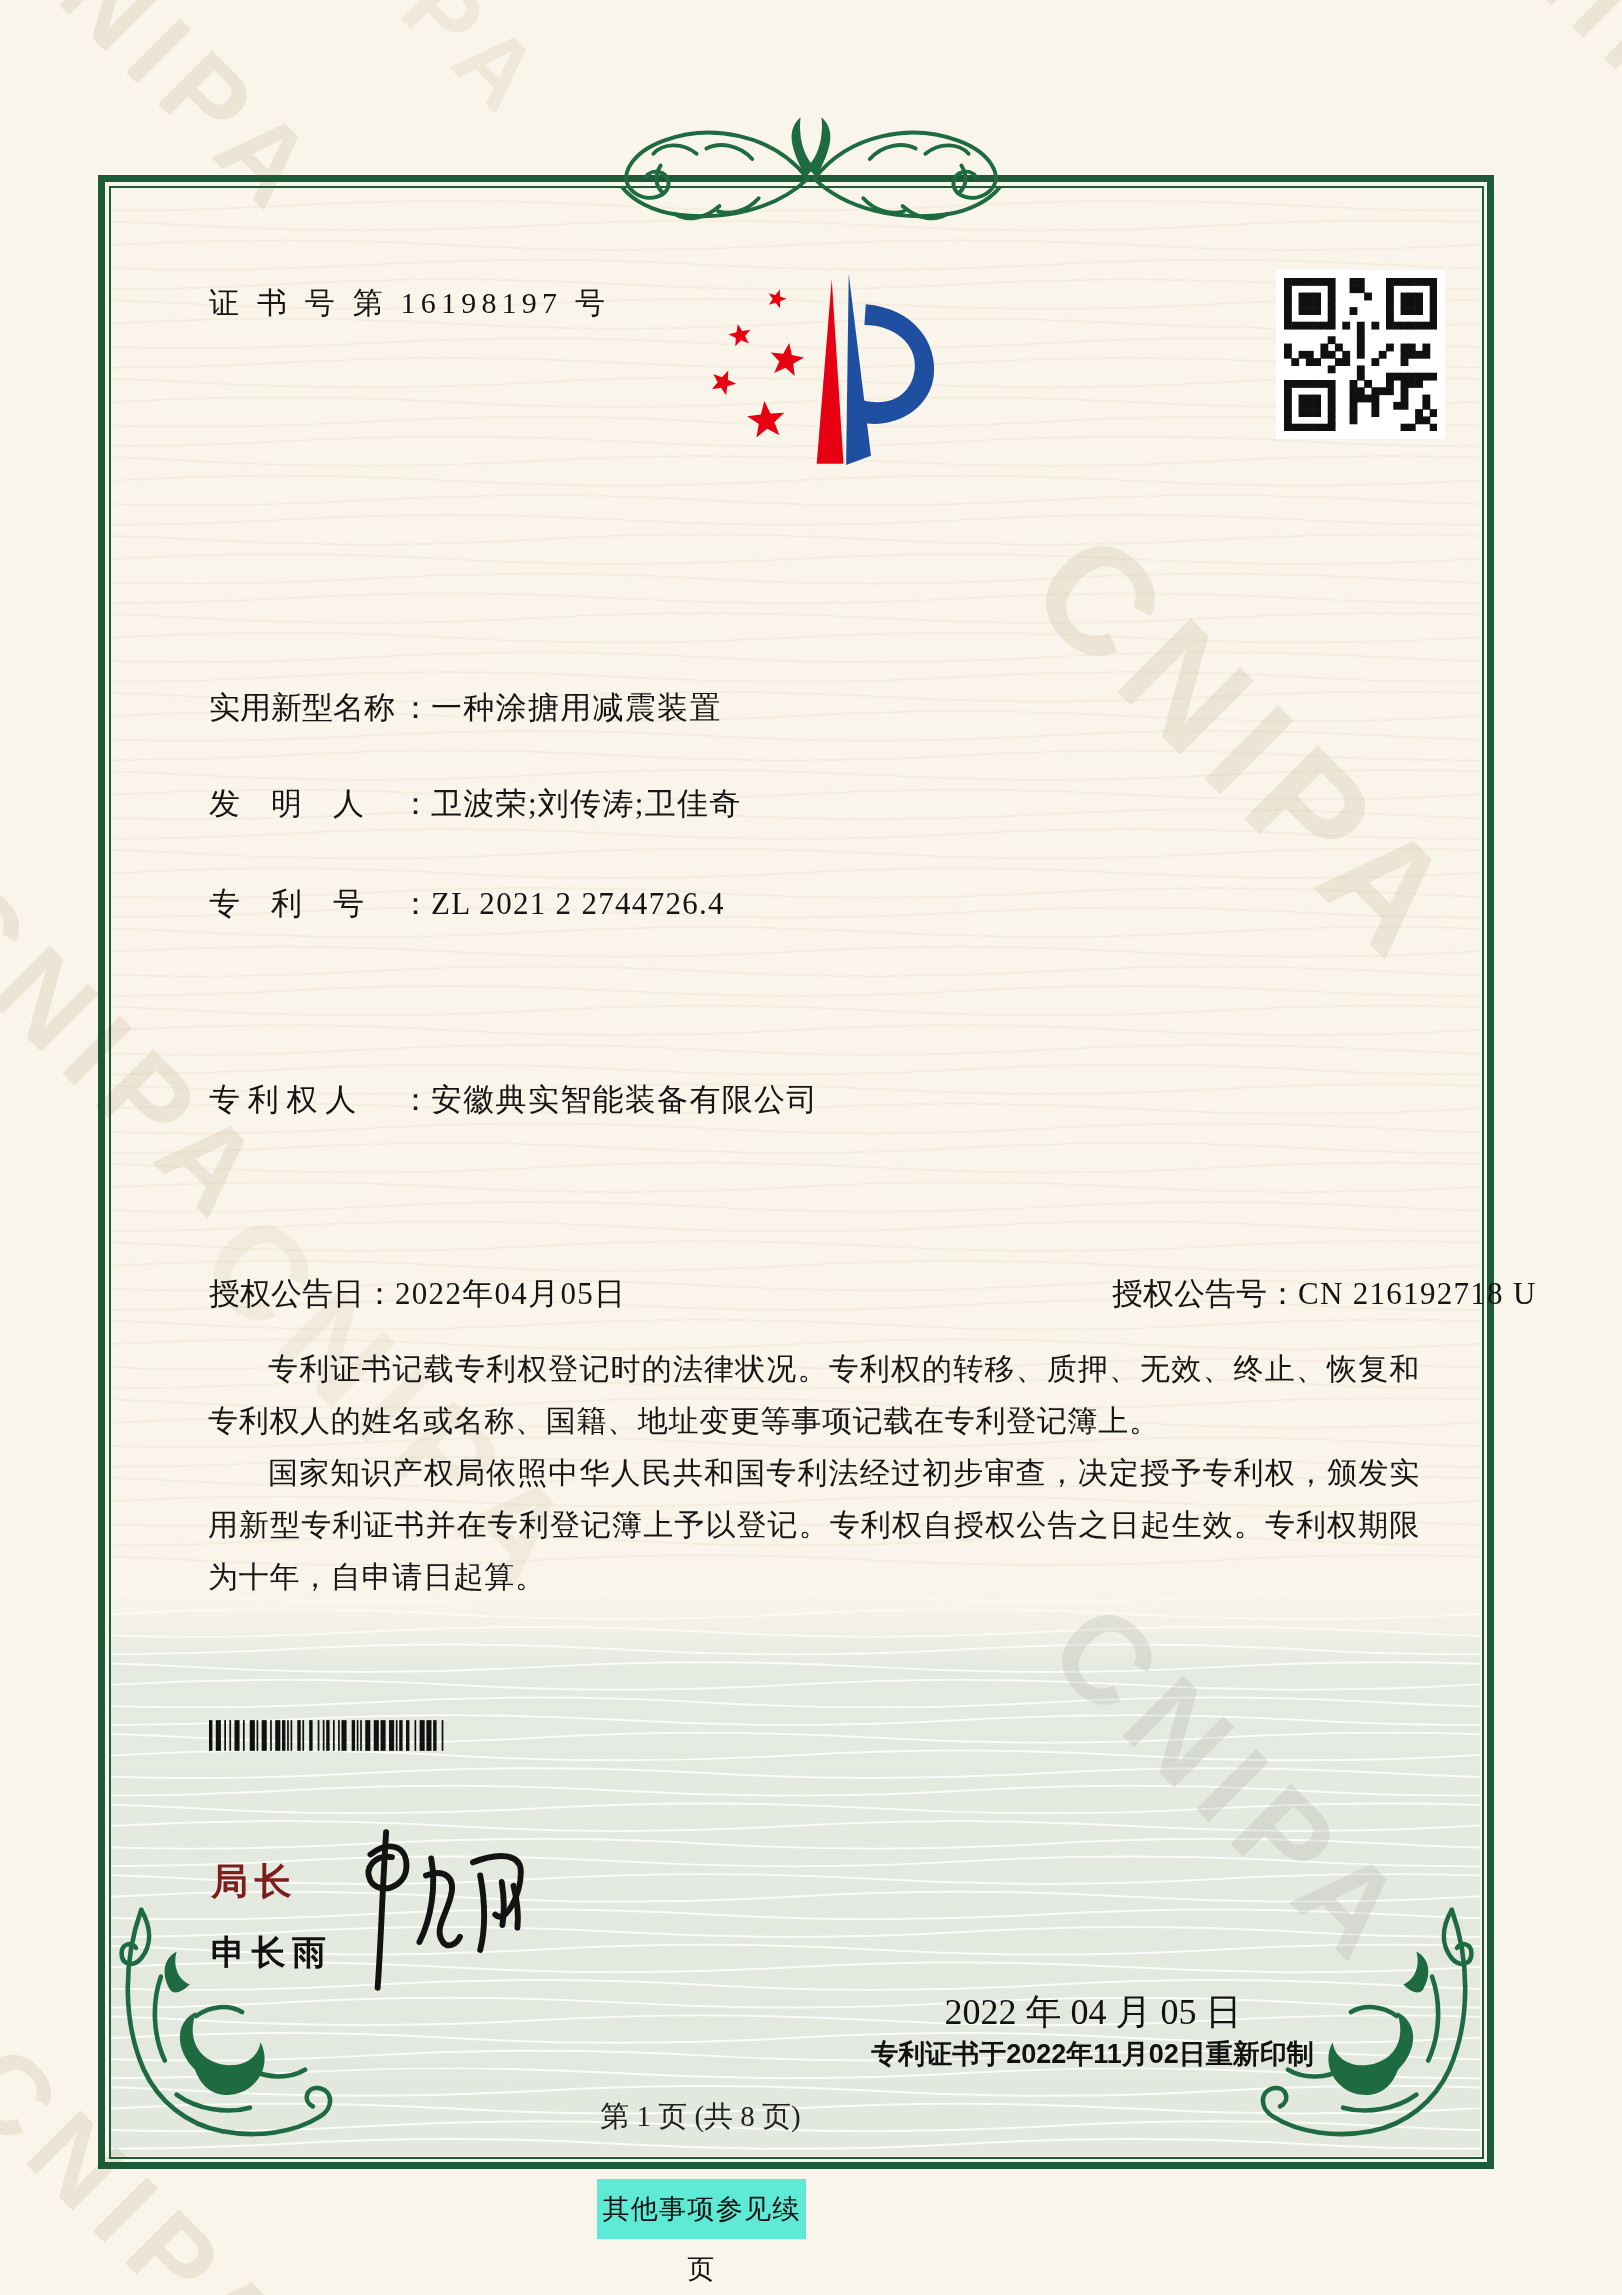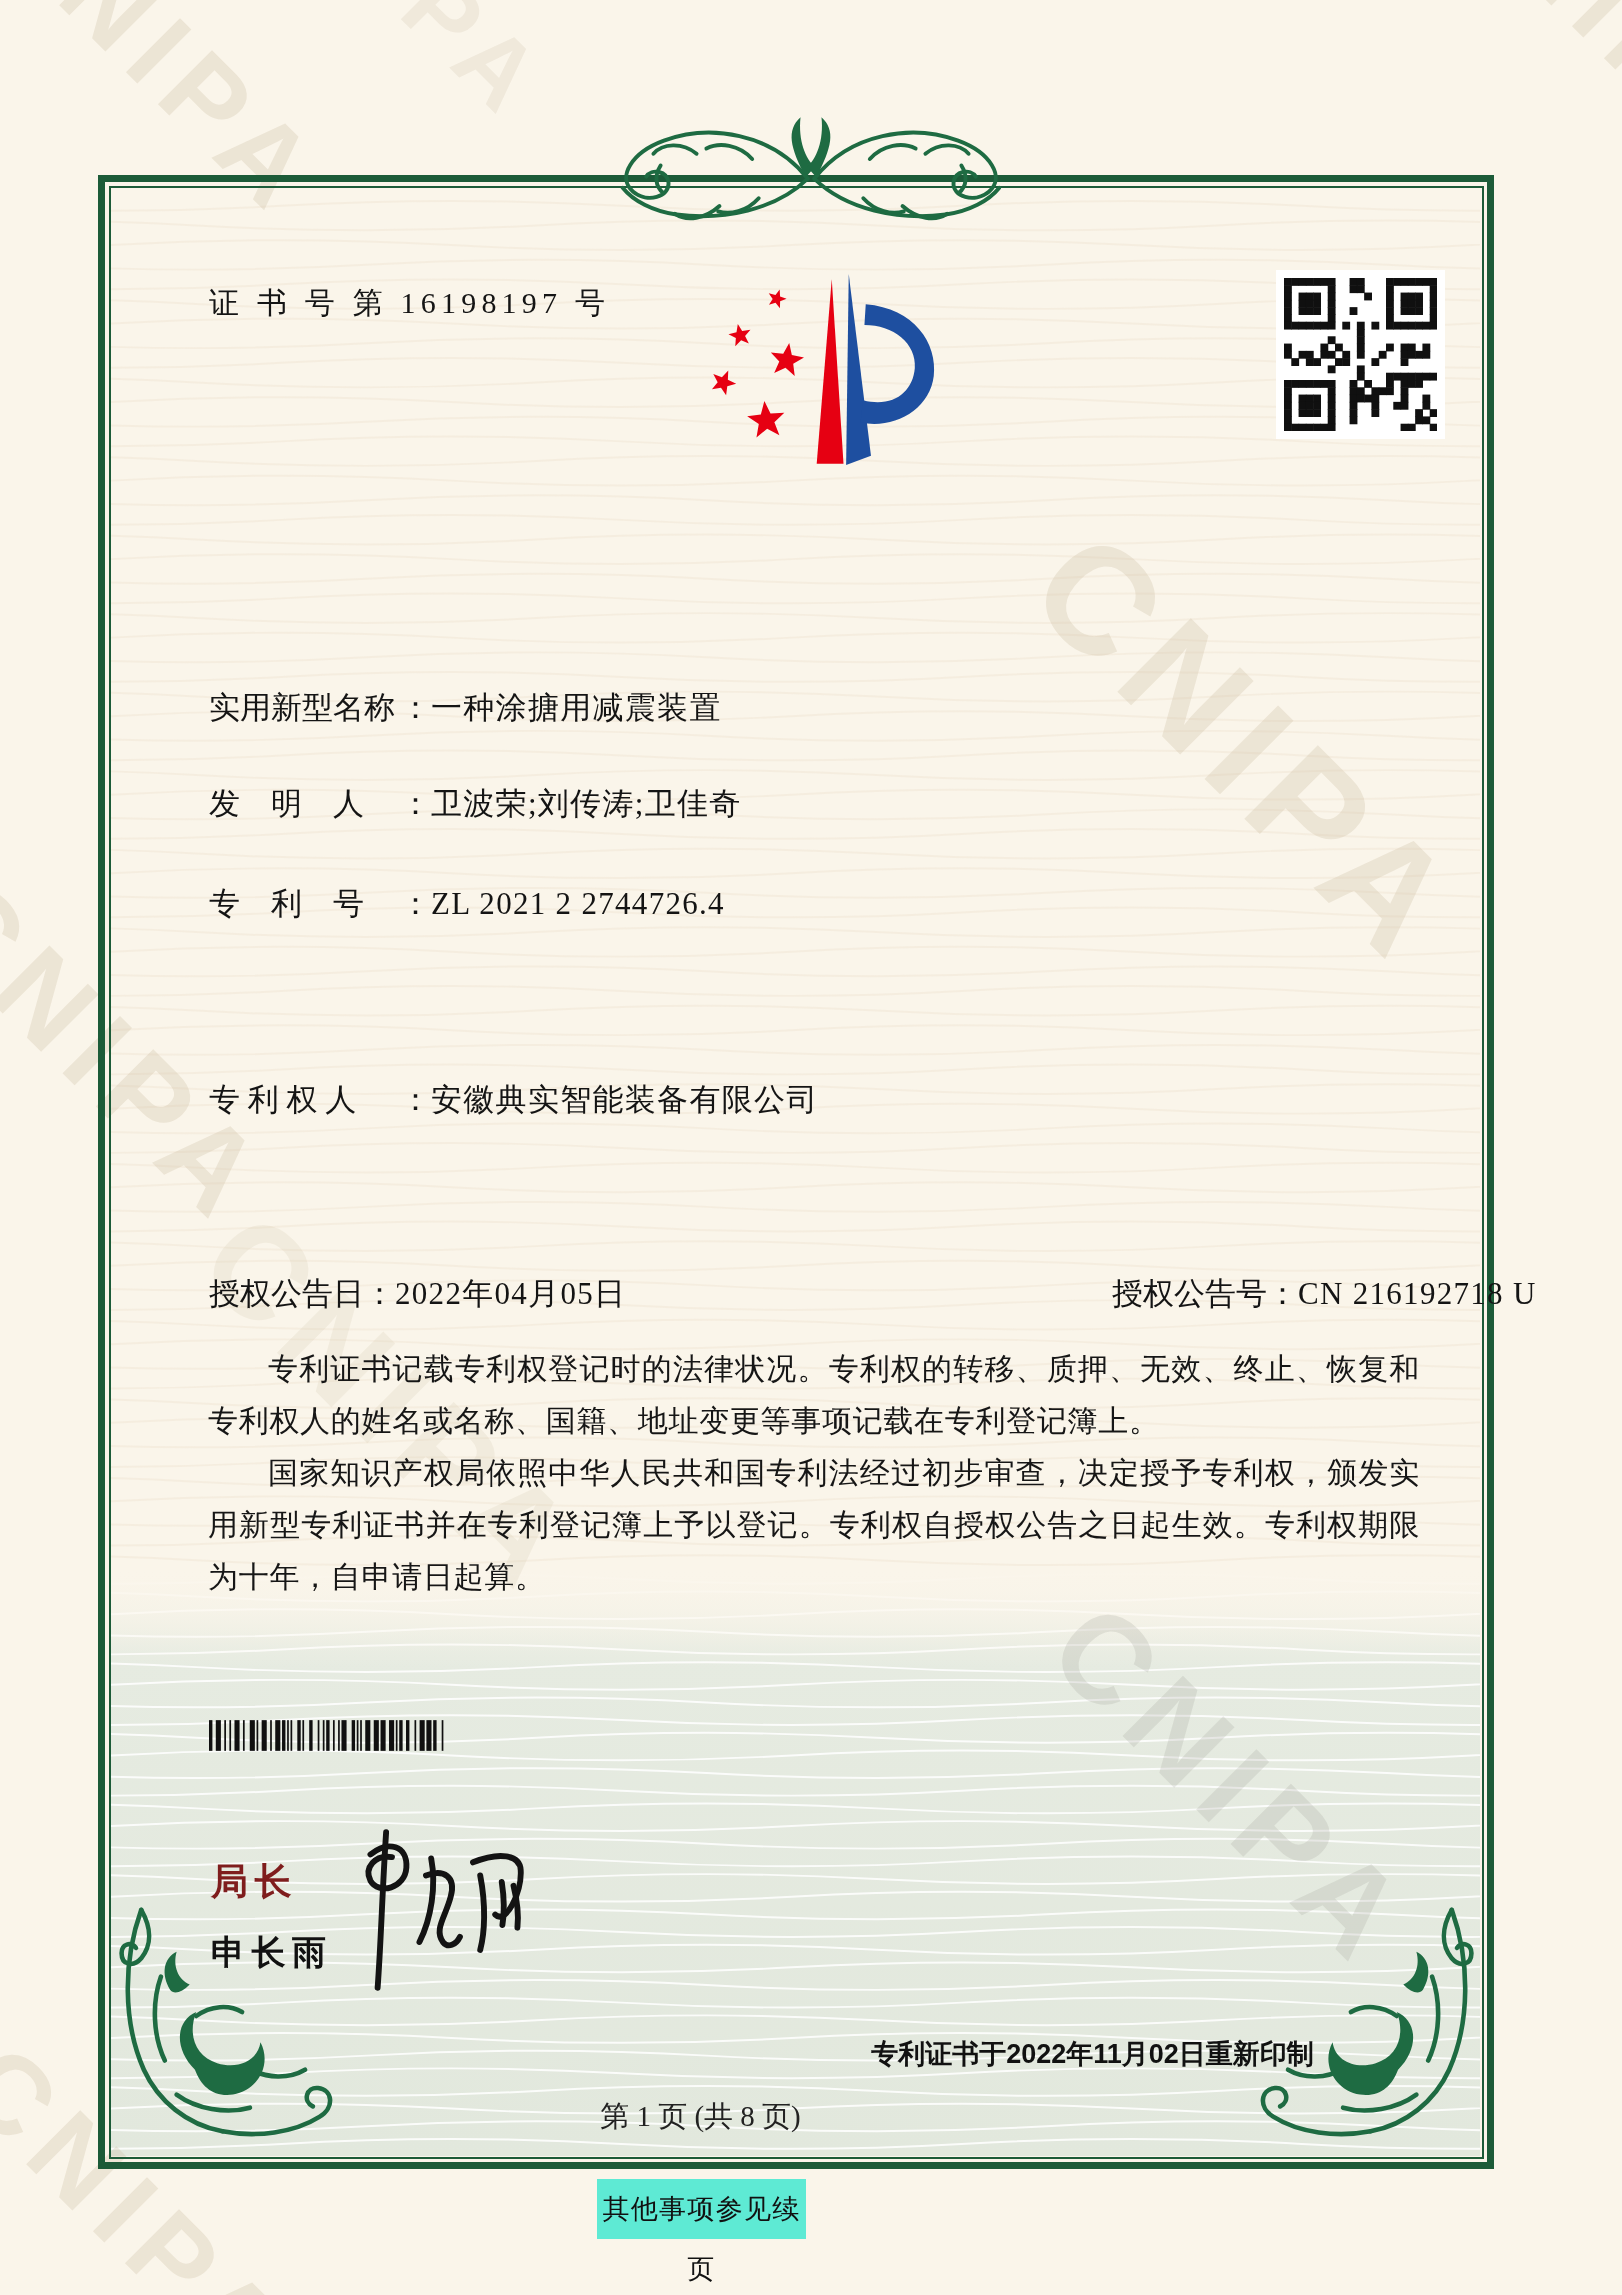--- a/index.html
+++ b/index.html
@@ -518,20 +518,21 @@
       <path d="M119,28 C113,120 111,200 106,266"></path>
       <path d="M188,68 C196,110 188,160 170,196"></path>
       <path d="M180,94 C208,84 226,96 218,126 C210,158 192,176 206,196 C214,206 226,200 232,188"></path>
       <path d="M252,74 C292,58 324,62 325,86 C327,120 302,170 286,154"></path>
       <path d="M263,94 C272,140 270,182 263,208"></path>
       <path d="M296,104 C300,130 300,152 297,170"></path>
       <path d="M314,110 C320,134 322,156 320,174"></path>
     </g>
   </svg>
 
+  <div class="issue-date">2022 年 04 月 05 日</div>
   <div class="reprint">专利证书于2022年11月02日重新印制</div>
   <div class="pageno">第 1 页 (共 8 页)</div>
 
   <div class="caption-box">
     <span>其他事项参见续页</span>
   </div>
 
 </div>
 
 

